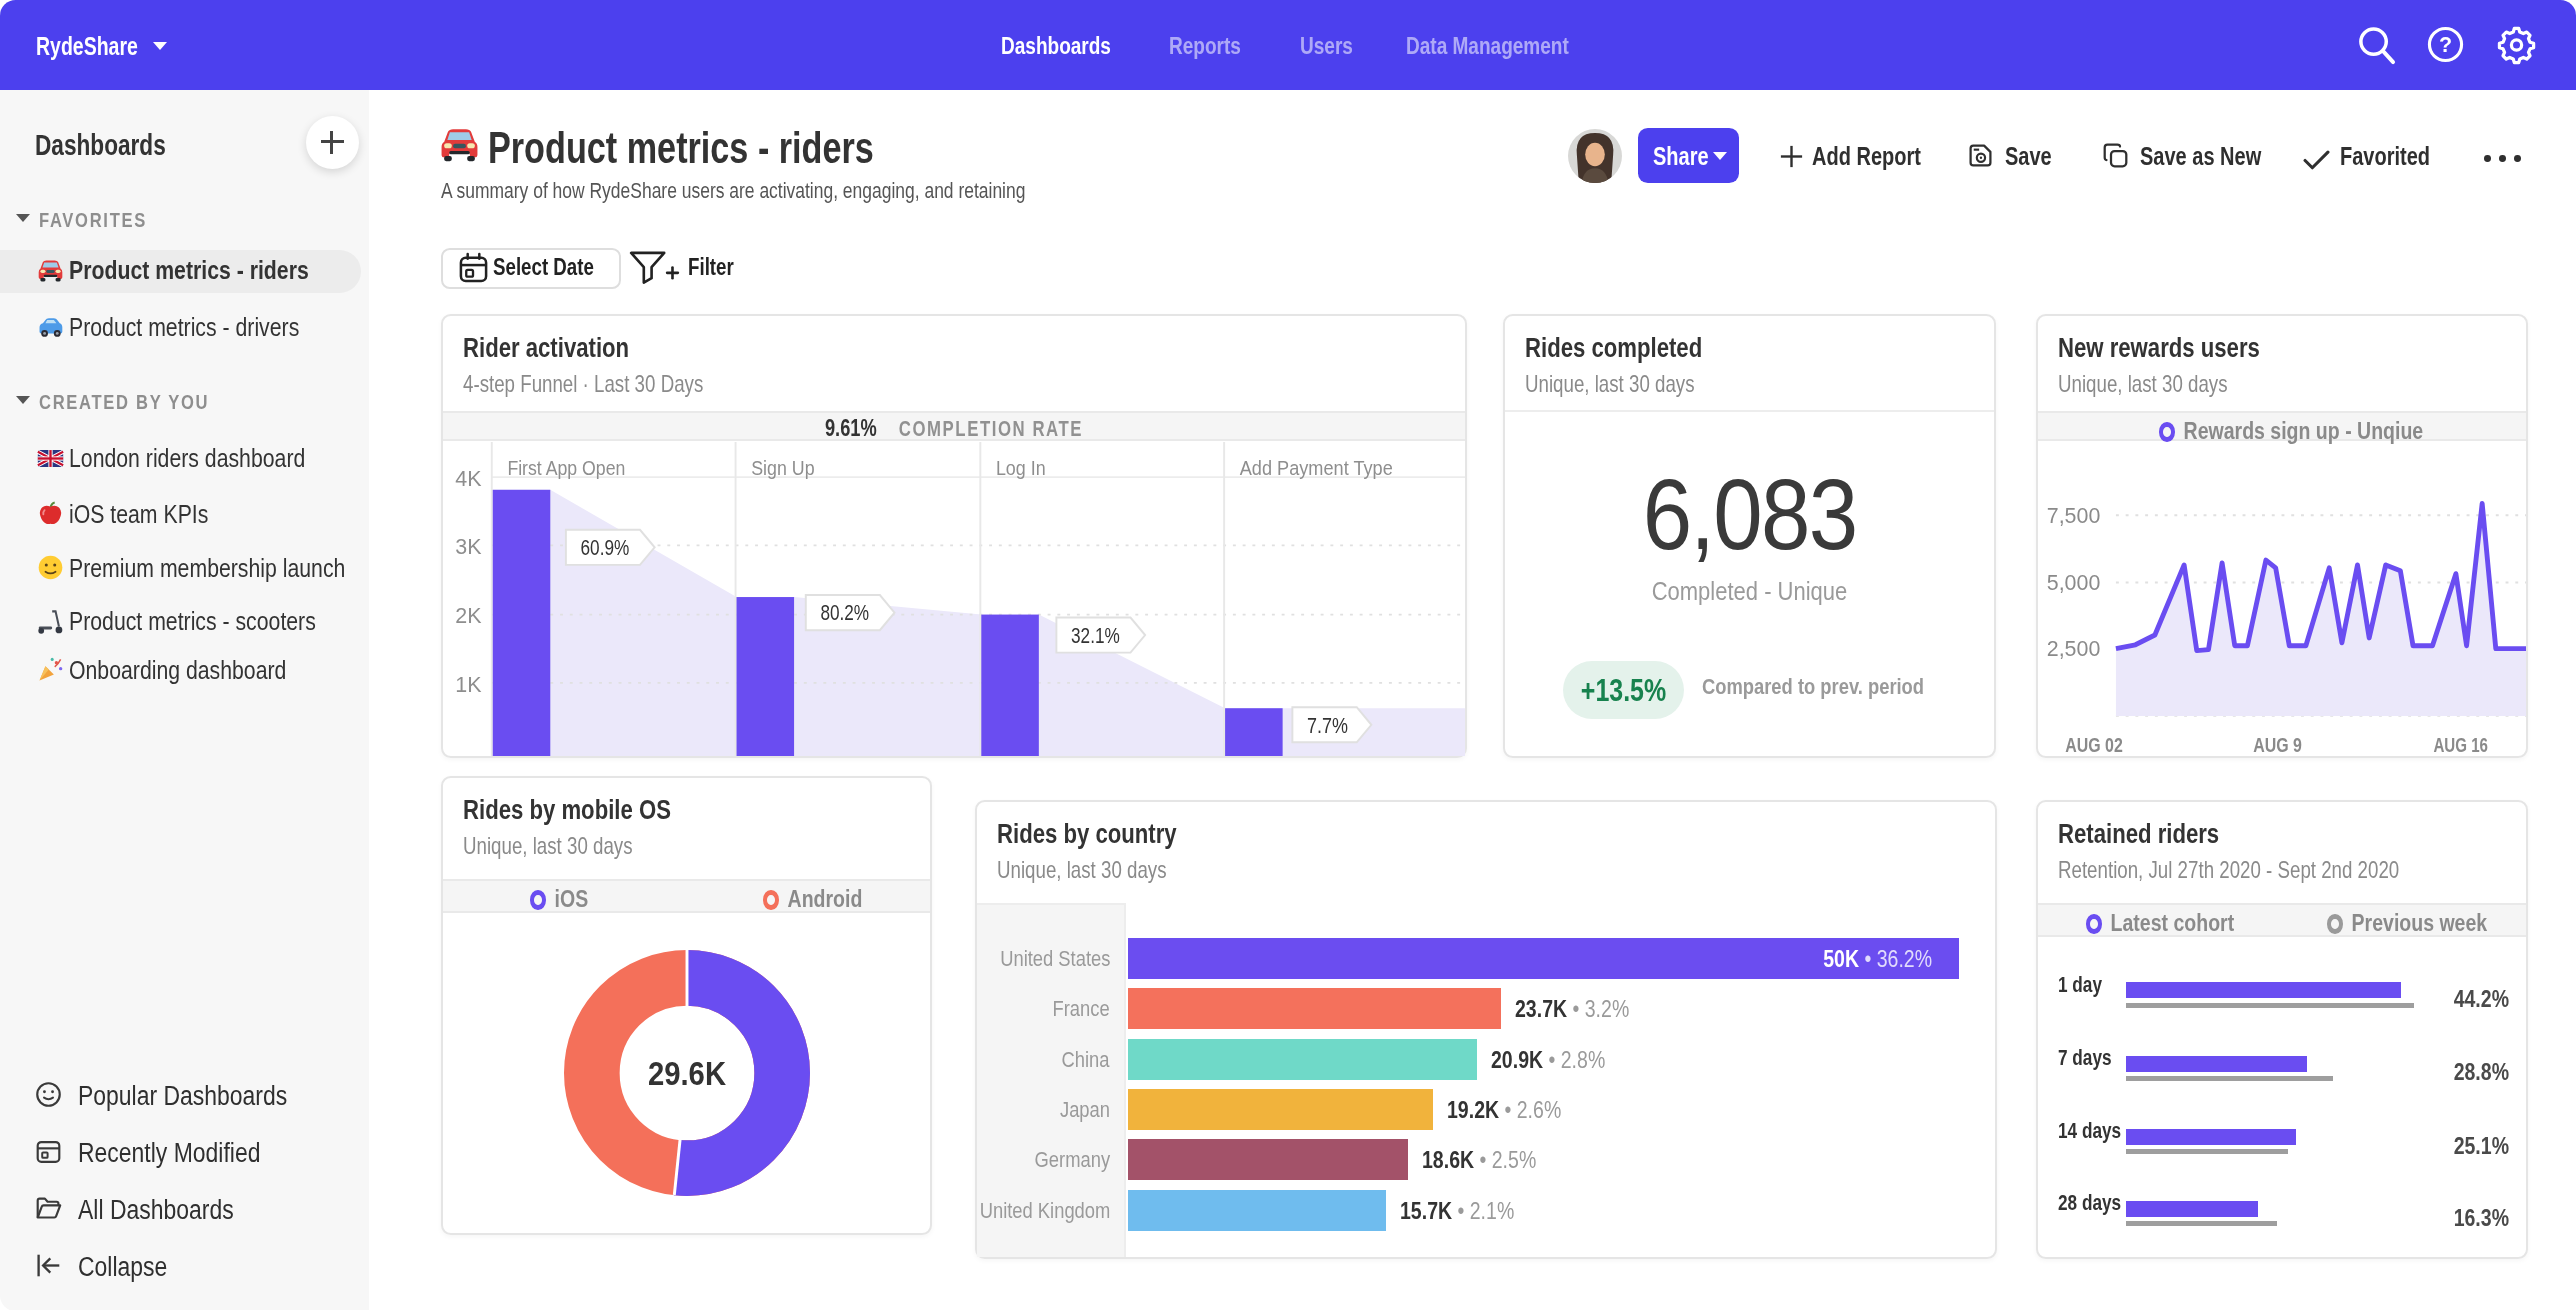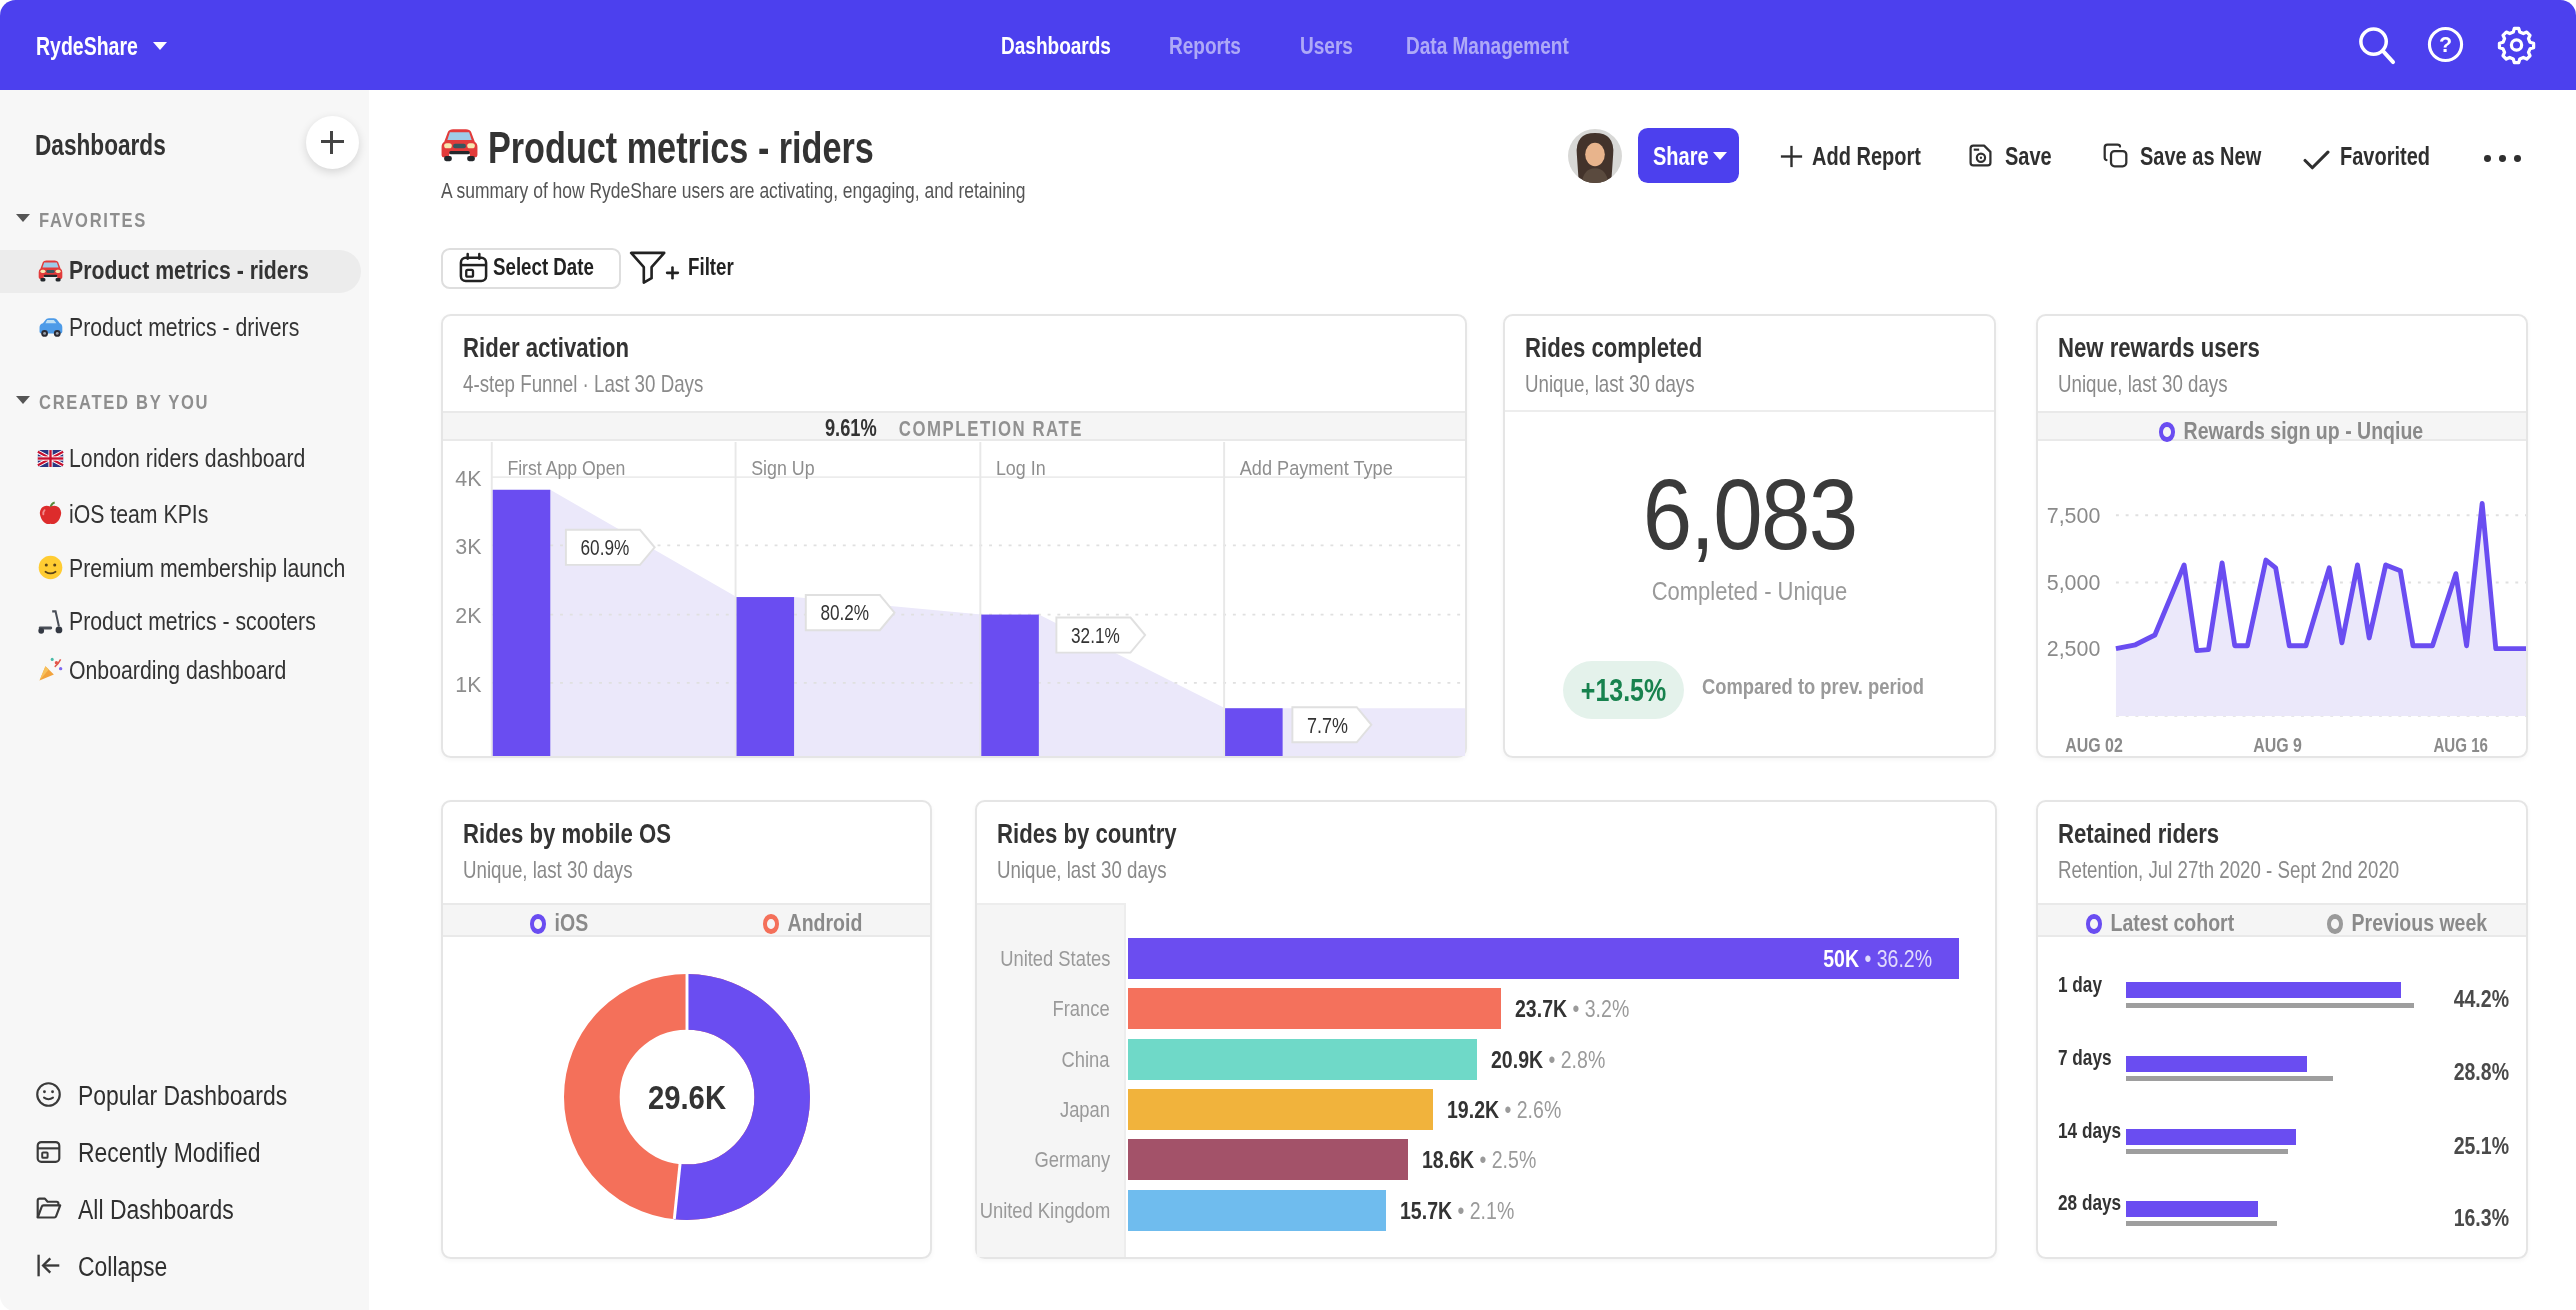--- a/index.html
+++ b/index.html
@@ -347,21 +347,21 @@
     <polyline id="lline" fill="none" stroke="#6A4DF1" stroke-width="5" stroke-linejoin="round" points="80,212 100,208 120,198 150,126 163,214 175,213 189,124 202,209 215,209 234,121 244,129 258,209 275,209 299,129 312,206 328,126 340,201 357,126 372,132 385,209 405,209 429,135 440,209 456,63 470,212 501,212"></polyline>
     <text x="64" y="83" font-size="22" fill="#8A8A8A" text-anchor="end">7,500</text>
     <text x="64" y="152" font-size="22" fill="#8A8A8A" text-anchor="end">5,000</text>
     <text x="64" y="220" font-size="22" fill="#8A8A8A" text-anchor="end">2,500</text>
     <text x="28" y="318" font-size="20" font-weight="bold" fill="#8A8A8A" textLength="59" lengthAdjust="spacingAndGlyphs">AUG 02</text>
     <text x="246" y="318" font-size="20" font-weight="bold" fill="#8A8A8A" text-anchor="middle" textLength="50" lengthAdjust="spacingAndGlyphs">AUG 9</text>
     <text x="434" y="318" font-size="20" font-weight="bold" fill="#8A8A8A" text-anchor="middle" textLength="56" lengthAdjust="spacingAndGlyphs">AUG 16</text>
   </svg>
 </div>
 
-<div class="card" style="left:441px;top:800px;width:491px;height:459px;">
+<div class="card" style="left:441px;top:776px;width:491px;height:459px;">
   <div class="c-title">Rides by mobile OS</div>
   <div class="c-sub">Unique, last 30 days</div>
   <div class="band" style="top:101px;height:34px;"></div>
   <div class="leg" style="left:87px;top:107px;">
     <span class="ring" style="border:5.9px solid #6A4DF1;"></span>
     <span class="legtxt">&nbsp;iOS</span>
   </div>
   <div class="leg" style="left:320px;top:107px;">
     <span class="ring" style="border:5.9px solid #F4705A;"></span>
     <span class="legtxt">&nbsp;Android</span>

